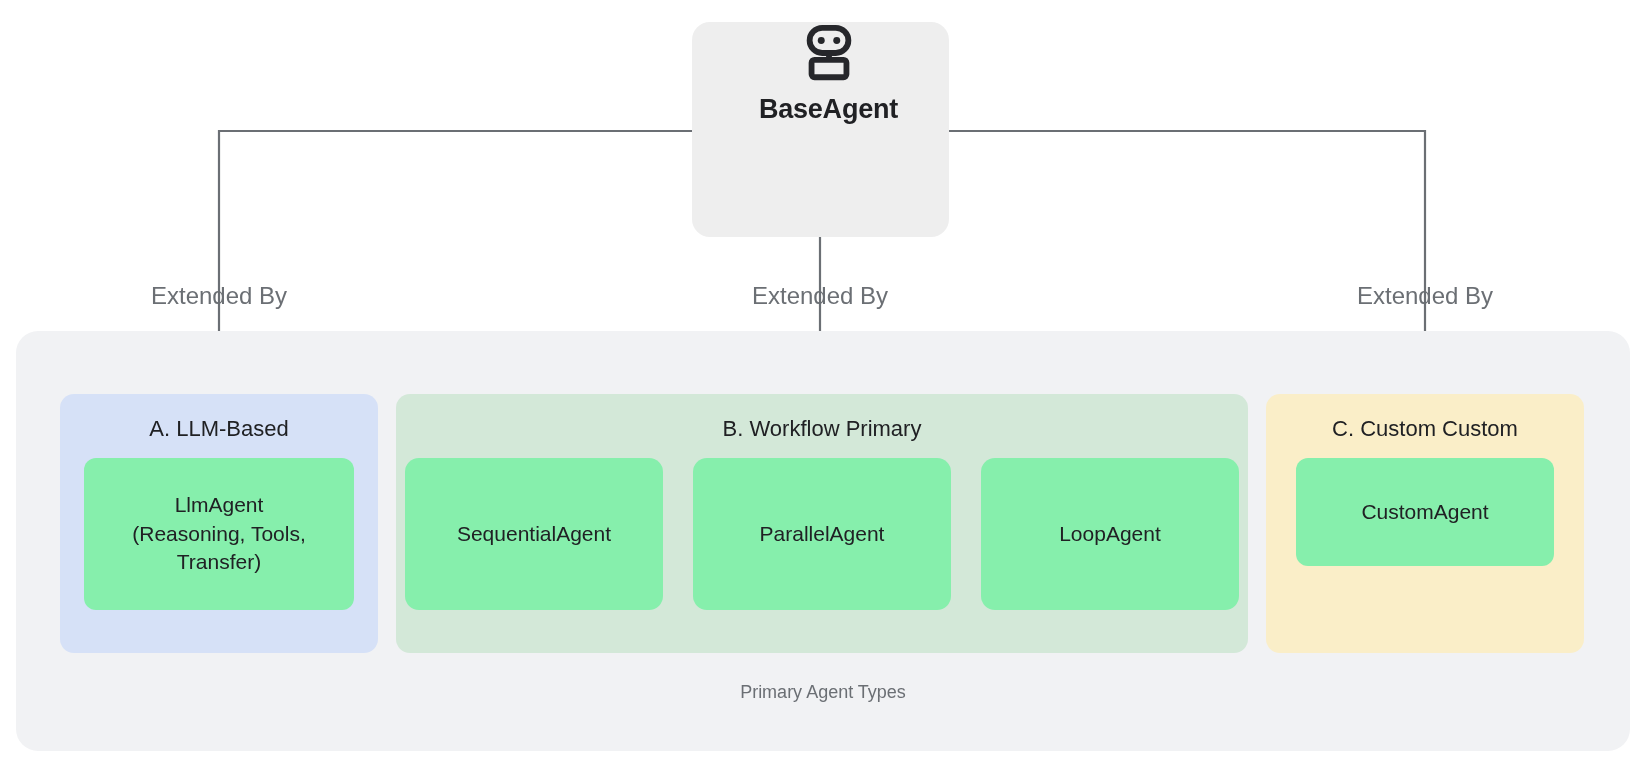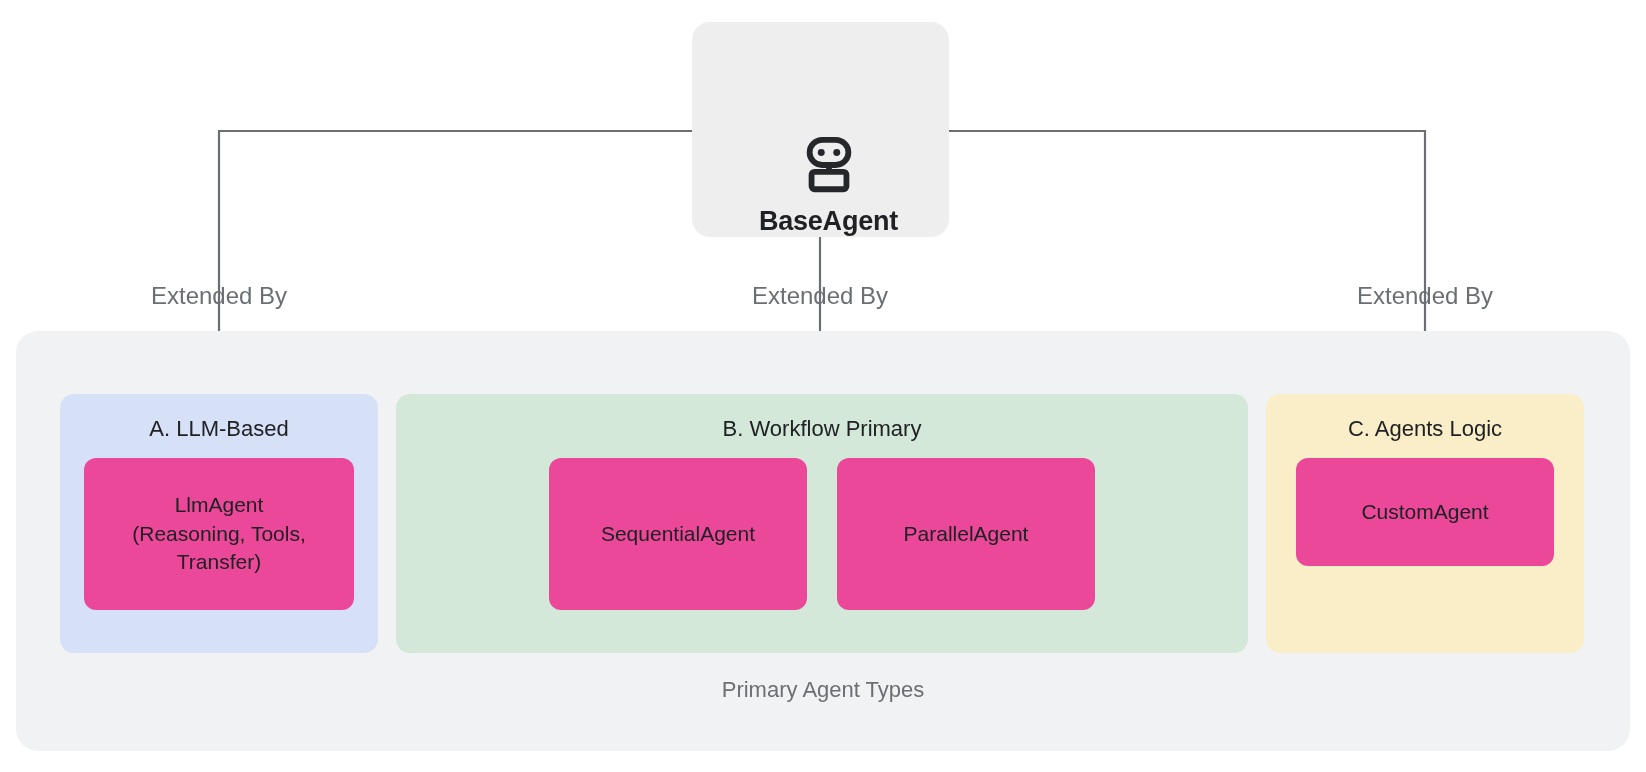--- a/index.html
+++ b/index.html
@@ -35,21 +35,21 @@
     position: absolute;
     left: 692px;
     top: 22px;
     width: 257px;
     height: 215px;
     background: #eeeeee;
     border-radius: 18px;
     display: flex;
     flex-direction: column;
     align-items: center;
-    justify-content: flex-end;
+    justify-content: flex-start;
     box-sizing: border-box;
     padding-left: 16px;
   }
   .root-icon {
     width: 62px;
     height: 62px;
     display: block;
     margin-bottom: 10px;
   }
   .root-label {
@@ -78,21 +78,21 @@
     background: #f1f2f4;
     border-radius: 22px;
     box-sizing: border-box;
   }
   .group-outer-caption {
     position: absolute;
     left: 0;
     right: 0;
     bottom: 48px;
     text-align: center;
-    font-size: 22px;
+    font-size: 18px;
     color: #6b6f74;
   }
 
   
   .cluster {
     position: absolute;
     border-radius: 14px;
     box-sizing: border-box;
     display: flex;
     flex-direction: column;
@@ -106,21 +106,21 @@
     white-space: nowrap;
   }
   .cluster-row {
     display: flex;
     flex-direction: row;
     gap: 30px;
     padding: 0 24px 26px 24px;
     box-sizing: border-box;
   }
   .leaf {
-    background: #ec4899;
+    background: #86efac;
     border-radius: 12px;
     display: flex;
     align-items: center;
     justify-content: center;
     text-align: center;
     font-size: 21px;
     color: #202124;
     line-height: 1.35;
     box-sizing: border-box;
     padding: 0 10px;
@@ -141,20 +141,21 @@
   .cluster-workflow {
     left: 396px;
     top: 394px;
     width: 852px;
     height: 259px;
     background: #d3e8d8;
   }
   .cluster-workflow .leaf {
     width: 258px;
     height: 152px;
+    border-radius: 14px;
   }
 
   .cluster-custom {
     left: 1266px;
     top: 394px;
     width: 318px;
     height: 259px;
     background: #faeec8;
   }
   .cluster-custom .leaf {
@@ -203,23 +204,24 @@
     <div class="cluster-row">
       <div class="leaf">LlmAgent<br>(Reasoning, Tools,<br>Transfer)</div>
     </div>
   </div>
 
   <div class="cluster cluster-workflow">
     <div class="cluster-title">B. Workflow Primary</div>
     <div class="cluster-row">
       <div class="leaf">SequentialAgent</div>
       <div class="leaf">ParallelAgent</div>
+      <div class="leaf">LoopAgent</div>
     </div>
   </div>
 
   <div class="cluster cluster-custom">
-    <div class="cluster-title">C. Agents Logic</div>
+    <div class="cluster-title">C. Custom Custom</div>
     <div class="cluster-row">
       <div class="leaf">CustomAgent</div>
     </div>
   </div>
 
 </div>
 
 </body></html>

